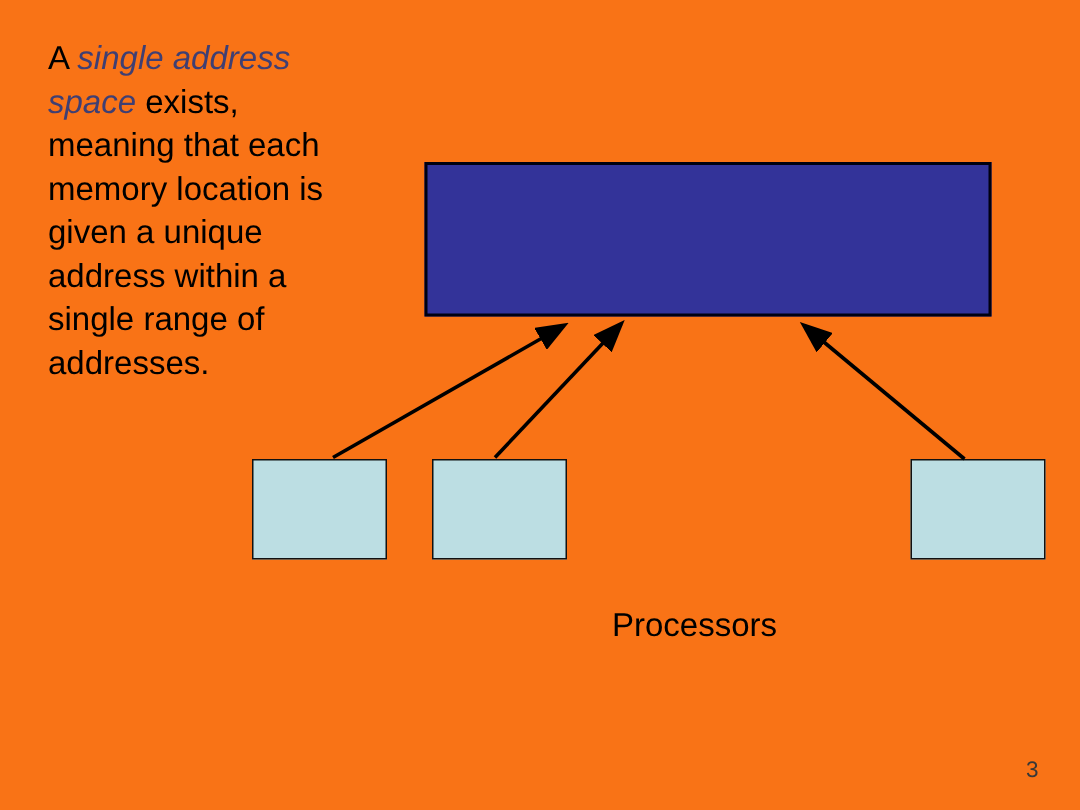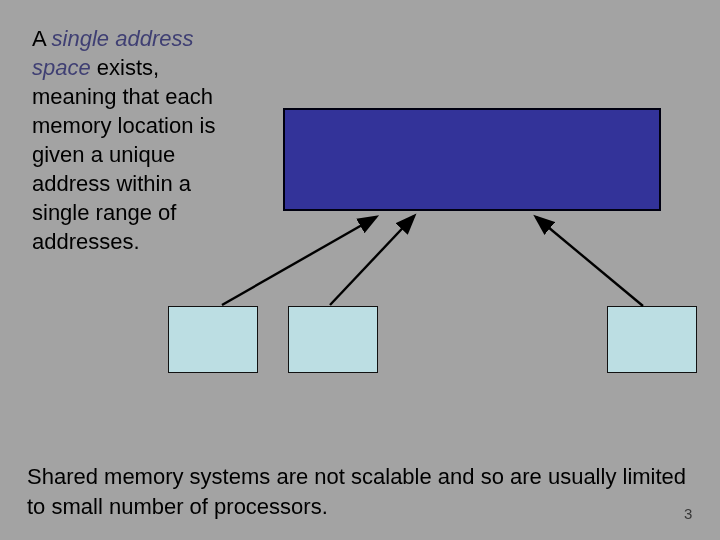--- a/index.html
+++ b/index.html
@@ -4,21 +4,21 @@
 <style>
   html, body {
     margin: 0;
     padding: 0;
     background: #ffffff;
   }
   .slide {
     position: relative;
     width: 720px;
     height: 540px;
-    background: #a3a3a3;
+    background: #f97316;
     font-family: "Liberation Sans", "DejaVu Sans", sans-serif;
     color: #000000;
     overflow: hidden;
   }
   .intro {
     position: absolute;
     left: 32px;
     top: 24px;
     width: 208px;
     margin: 0;
@@ -110,18 +110,18 @@
     <defs>
       <marker id="arrowhead" markerWidth="9" markerHeight="7" refX="7.5" refY="3.5" orient="auto">
         <polygon points="0 0, 9 3.5, 0 7" fill="#000000"></polygon>
       </marker>
     </defs>
     <line x1="222" y1="305" x2="376" y2="217" stroke="#000000" stroke-width="2.4" marker-end="url(#arrowhead)"></line>
     <line x1="330" y1="305" x2="414" y2="216" stroke="#000000" stroke-width="2.4" marker-end="url(#arrowhead)"></line>
     <line x1="643" y1="306" x2="536" y2="217" stroke="#000000" stroke-width="2.4" marker-end="url(#arrowhead)"></line>
   </svg>
 
+  <div class="label processors-label">Processors</div>
 
-  <p class="footer">Shared memory systems are not scalable and so are usually limited to small number of processors.</p>
 
   <div class="page-number">3</div>
 
 </div>
 
 </body></html>

